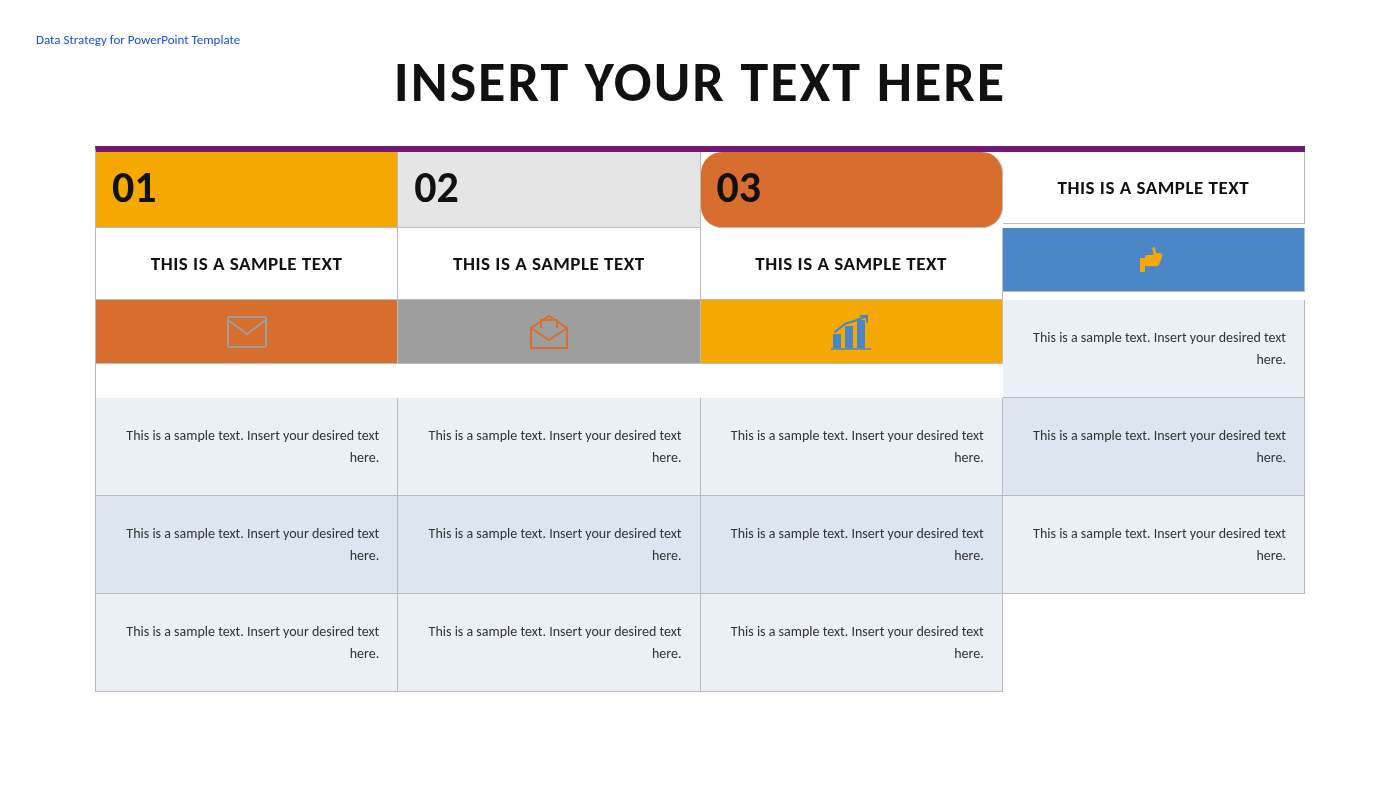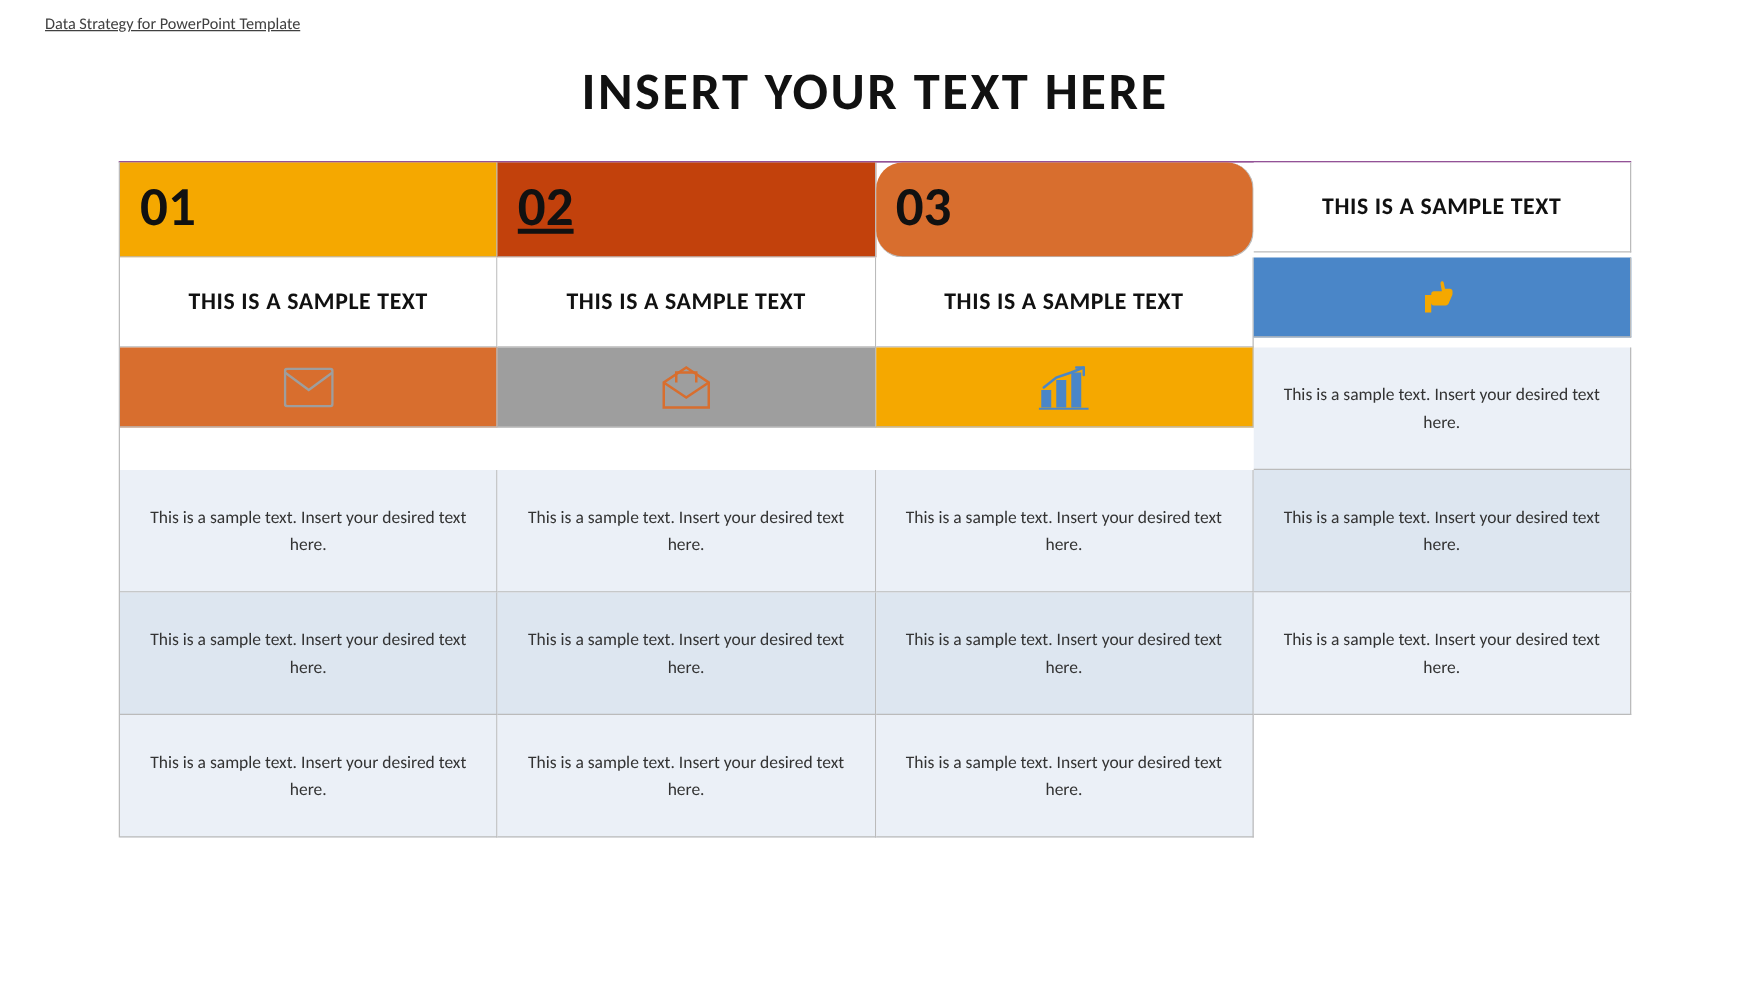--- a/index.html
+++ b/index.html
@@ -7,47 +7,46 @@
       width: 1400px;
       height: 787px;
       background: #ffffff;
       font-family: 'Calibri', 'Arial', sans-serif;
       overflow: hidden;
       position: relative;
     }
 
     .watermark {
       position: absolute;
-      top: 12px;
+      top: 32px;
       left: 36px;
       font-size: 13px;
-      color: #404040;
-      text-decoration: underline;
+      color: #1d4ed8;
     }
 
     .main-title {
       text-align: center;
-      font-size: 42px;
+      font-size: 56px;
       font-weight: 900;
       letter-spacing: 2px;
       padding-top: 48px;
       padding-bottom: 30px;
       color: #111;
     }
 
     .table-wrapper {
       margin: 0 auto;
       width: 1210px;
     }
 
     .table-grid {
       display: grid;
       grid-template-columns: repeat(4, 1fr);
       border-left: 1px solid #bbb;
-      border-top: 1px solid #701a75;
+      border-top: 6px solid #701a75;
     }
 
     .cell {
       border-right: 1px solid #bbb;
       border-bottom: 1px solid #bbb;
       display: flex;
       align-items: center;
       justify-content: center;
       text-align: center;
     }
@@ -56,21 +55,21 @@
     .header-cell {
       height: 76px;
       font-size: 44px;
       font-weight: 900;
       color: #111;
       padding: 8px 16px;
       align-items: flex-start;
       justify-content: flex-start;
     }
     .header-01 { background: #F5A800; }
-    .header-02 { background: #c2410c; text-decoration: underline; }
+    .header-02 { background: #e5e5e5; }
     .header-03 { background: #D86E2E; border-radius: 21px; }
     .header-04 { background: #4A86C8; }
 
     
     .title-cell {
       height: 72px;
       font-size: 19px;
       font-weight: 700;
       letter-spacing: 0.5px;
       color: #111;
@@ -89,20 +88,21 @@
     .icon-04 { background: #F5A800; }
 
     
     .text-cell {
       height: 98px;
       font-size: 14px;
       color: #333;
       line-height: 1.55;
       padding: 10px 18px;
       background: #EBF0F7;
+      text-align: right;
     }
     .text-cell-alt {
       background: #DDE6F0;
     }
   </style>
 </head>
 <body>
 
 <div class="watermark">Data Strategy for PowerPoint Template</div>
 

